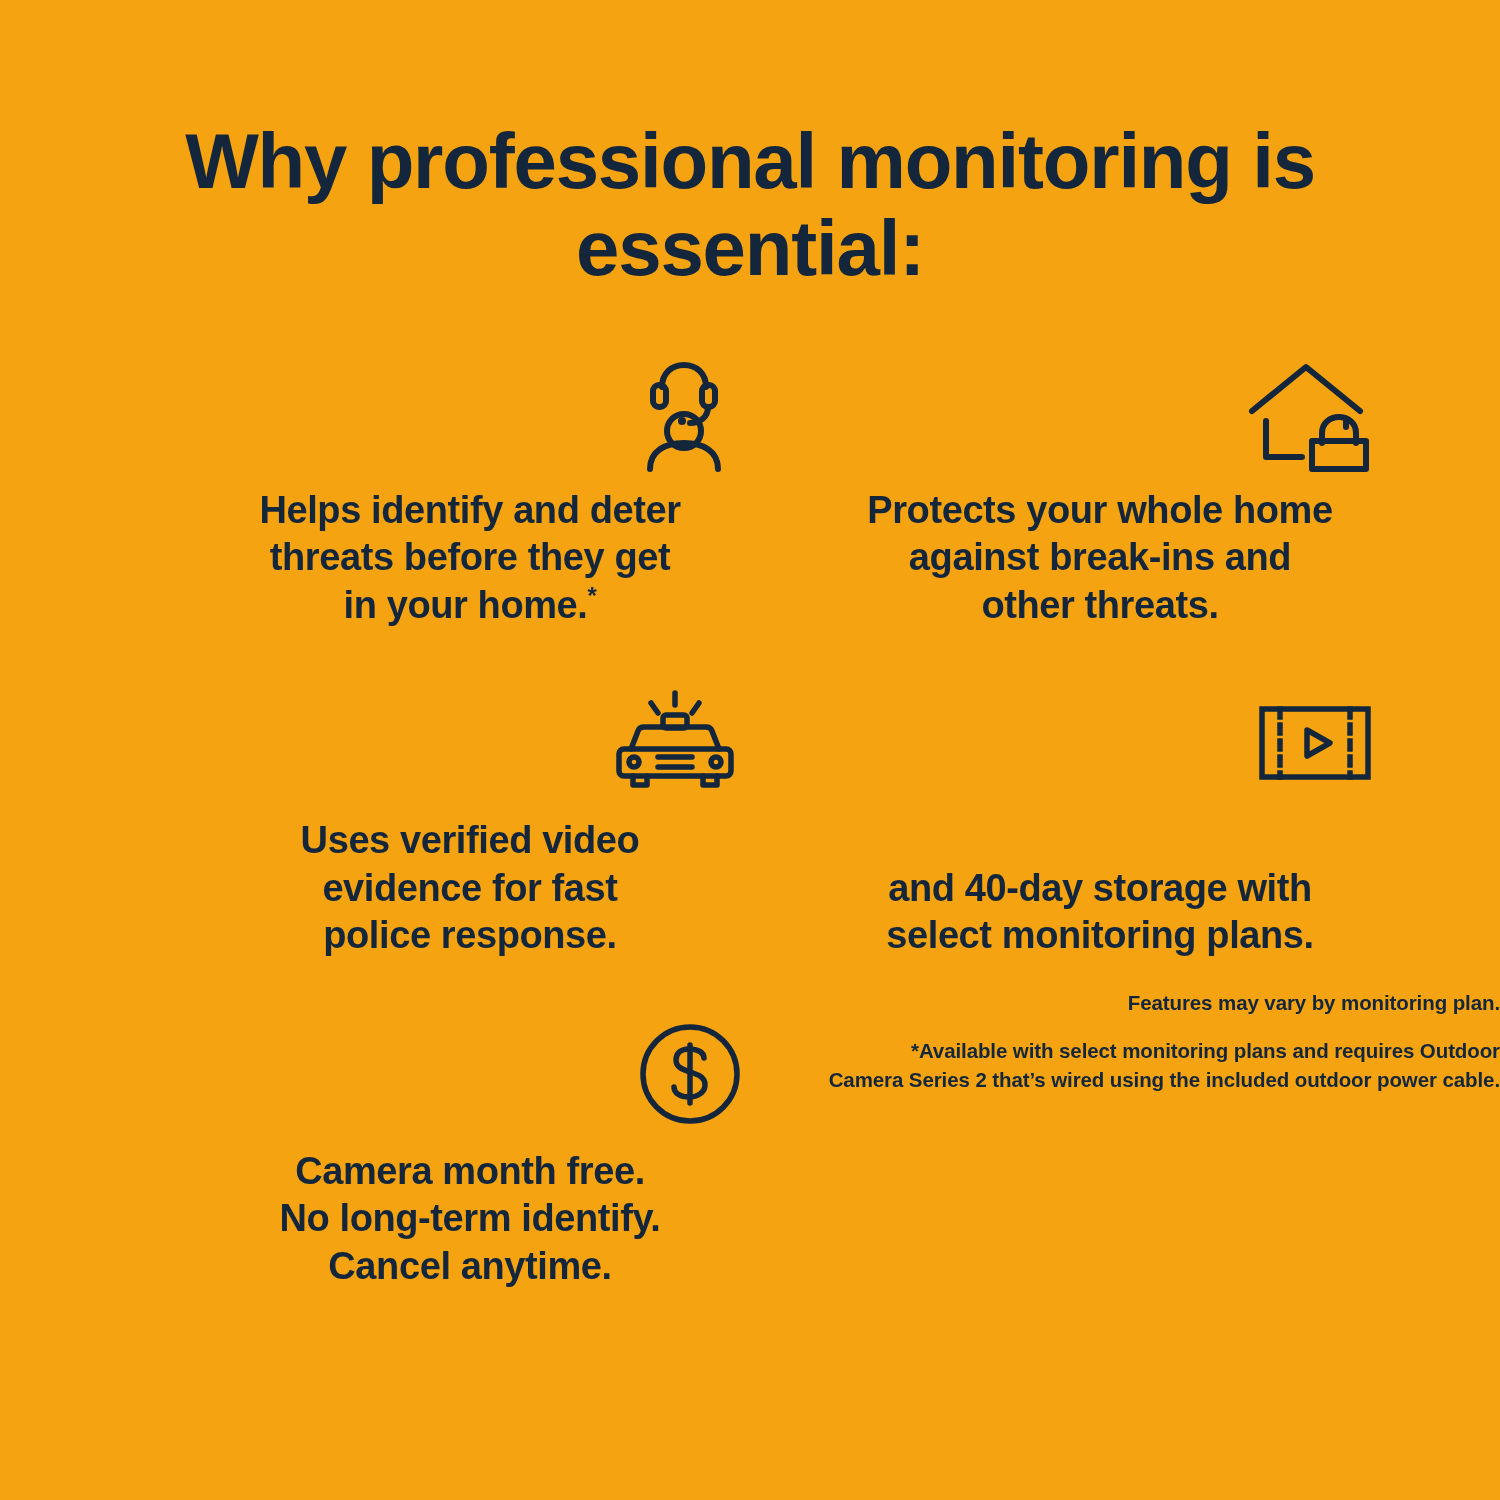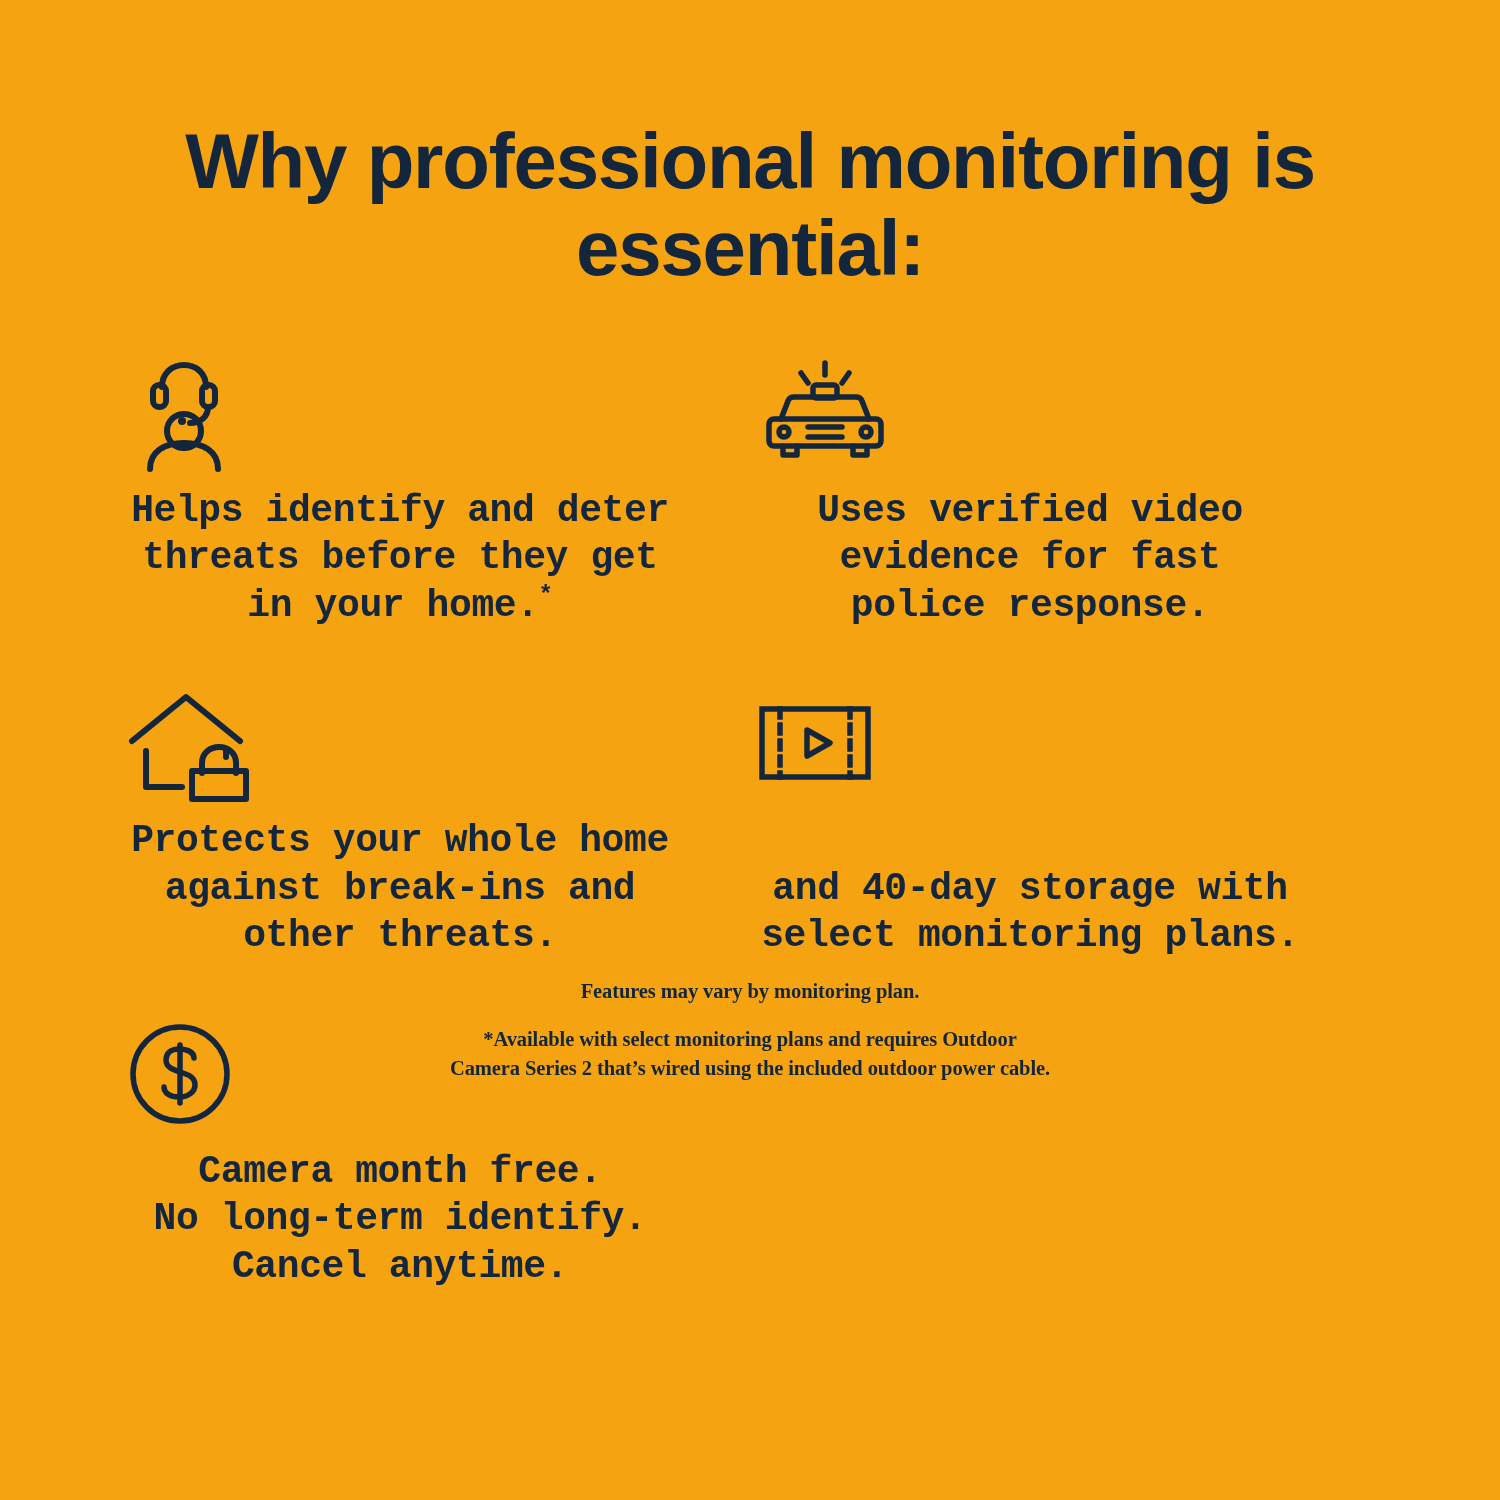--- a/index.html
+++ b/index.html
@@ -37,22 +37,21 @@
     margin-top: 60px;
     width: 1260px;
     display: grid;
     grid-template-columns: 1fr 1fr;
     grid-row-gap: 54px;
     grid-column-gap: 0px;
   }
   .cell {
     display: flex;
     flex-direction: column;
-    align-items: flex-start;
-    font-family: Liberation Mono, monospace;
+    align-items: flex-end;
   }
   .icon-wrap {
     height: 120px;
     display: flex;
     align-items: center;
     justify-content: center;
   }
   .cell-text {
     margin-top: 14px;
     text-align: center;
@@ -65,23 +64,22 @@
   }
   .cell-text sup {
     font-size: 24px;
     vertical-align: super;
     line-height: 0;
   }
   .footnotes {
     position: absolute;
     left: 0;
     right: 0;
-    bottom: 28px;
-    text-align: center;
-    font-family: Liberation Serif, serif;
+    bottom: 17px;
+    text-align: right;
   }
   .foot-line {
     font-size: 20.5px;
     line-height: 1.45;
     font-weight: bold;
     color: #13263B;
     letter-spacing: -0.1px;
   }
   .foot-gap {
     height: 18px;
@@ -106,20 +104,37 @@
           <path d="M88 54 C88 64, 80 70, 70 70"></path>
           <circle cx="62" cy="68" r="4" fill="#13263B" stroke="none"></circle>
           <circle cx="64" cy="78" r="17"></circle>
           <path d="M30 116 C30 98, 45 90, 64 90 C83 90, 98 98, 98 116"></path>
         </svg>
       </div>
       <div class="cell-text">
         <span>Helps identify and deter</span><br>
         <span>threats before they get</span><br>
         <span>in your home.</span><sup>*</sup>
+      </div>
+    </div>
+
+    <div class="cell">
+      <div class="icon-wrap">
+        <svg width="140" height="120" viewBox="0 0 140 120" fill="none" stroke="#13263B" stroke-width="6" stroke-linecap="round" stroke-linejoin="round">
+          <path d="M12 58 L66 14 L120 58"></path>
+          <path d="M26 68 L26 104 L62 104"></path>
+          <path d="M106 68 L106 74"></path>
+          <path d="M82 90 L82 80 C82 70, 90 64, 99 64 C108 64, 116 70, 116 80 L116 90"></path>
+          <rect x="72" y="88" width="54" height="28"></rect>
+        </svg>
+      </div>
+      <div class="cell-text">
+        <span>Protects your whole home</span><br>
+        <span>against break-ins and</span><br>
+        <span>other threats.</span>
       </div>
     </div>
 
     <div class="cell">
       <div class="icon-wrap">
         <svg width="150" height="120" viewBox="0 0 150 120" fill="none" stroke="#13263B" stroke-width="5.5" stroke-linecap="round" stroke-linejoin="round">
           <path d="M75 10 L75 22"></path>
           <path d="M51 20 L58 30"></path>
           <path d="M99 20 L92 30"></path>
           <rect x="63" y="32" width="24" height="13" rx="3"></rect>
@@ -133,37 +148,20 @@
           <path d="M58 84 L92 84"></path>
         </svg>
       </div>
       <div class="cell-text">
         <span>Uses verified video</span><br>
         <span>evidence for fast</span><br>
         <span>police response.</span>
       </div>
     </div>
 
-    <div class="cell">
-      <div class="icon-wrap">
-        <svg width="140" height="120" viewBox="0 0 140 120" fill="none" stroke="#13263B" stroke-width="6" stroke-linecap="round" stroke-linejoin="round">
-          <path d="M12 58 L66 14 L120 58"></path>
-          <path d="M26 68 L26 104 L62 104"></path>
-          <path d="M106 68 L106 74"></path>
-          <path d="M82 90 L82 80 C82 70, 90 64, 99 64 C108 64, 116 70, 116 80 L116 90"></path>
-          <rect x="72" y="88" width="54" height="28"></rect>
-        </svg>
-      </div>
-      <div class="cell-text">
-        <span>Protects your whole home</span><br>
-        <span>against break-ins and</span><br>
-        <span>other threats.</span>
-      </div>
-    </div>
-
 
     <div class="cell">
       <div class="icon-wrap">
         <svg width="130" height="100" viewBox="0 0 130 100" fill="none" stroke="#13263B" stroke-width="5.5" stroke-linecap="square" stroke-linejoin="miter">
           <rect x="12" y="16" width="106" height="68"></rect>
           <path d="M30 16 L30 84" stroke-dasharray="8 8"></path>
           <path d="M100 16 L100 84" stroke-dasharray="8 8"></path>
           <path d="M57 37 L80 50 L57 63 Z" stroke-linejoin="round"></path>
         </svg>
       </div>

